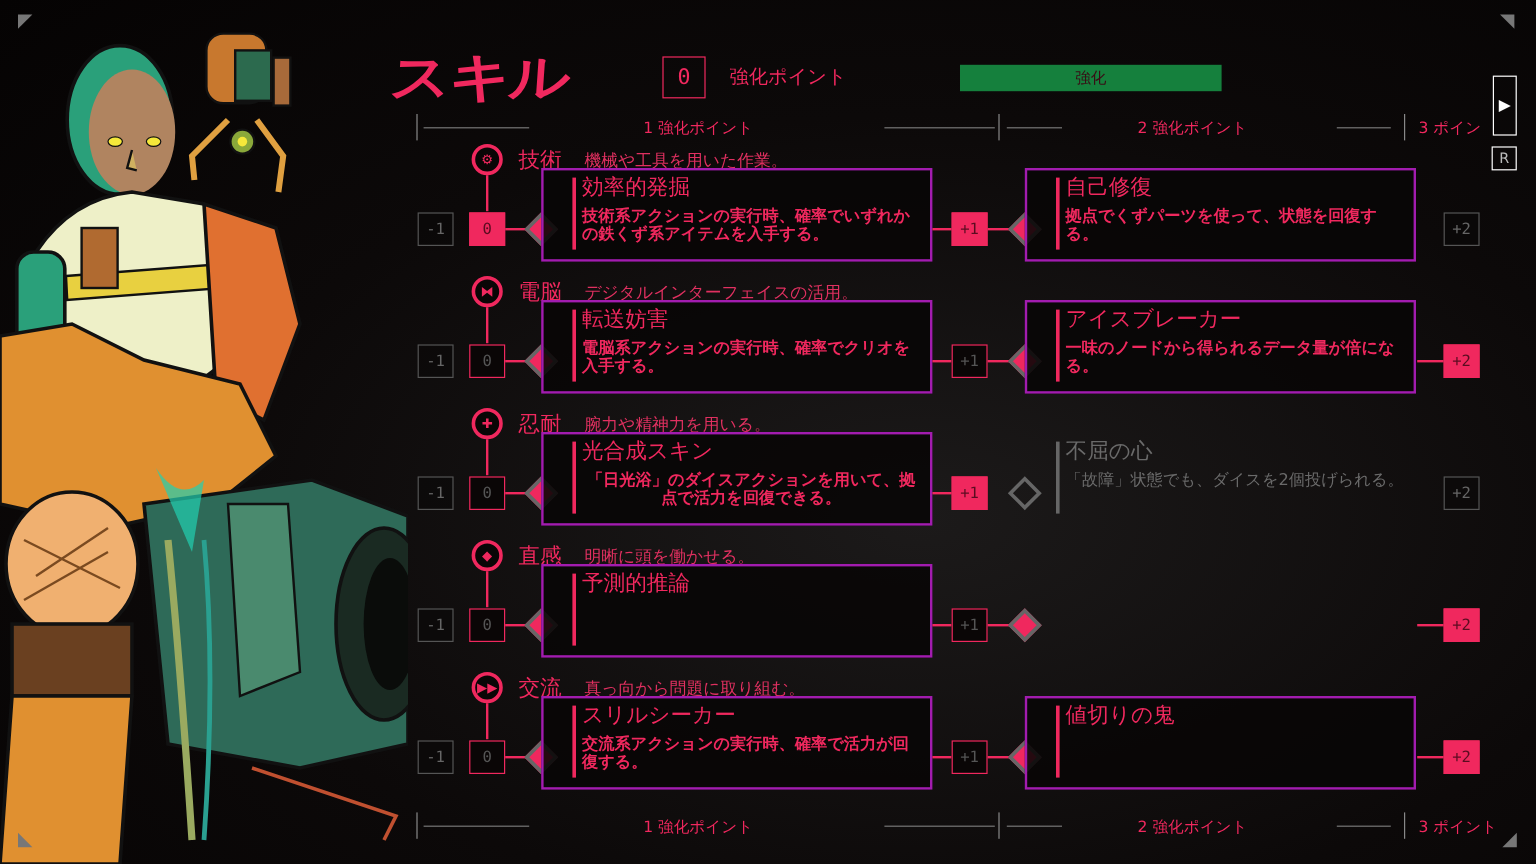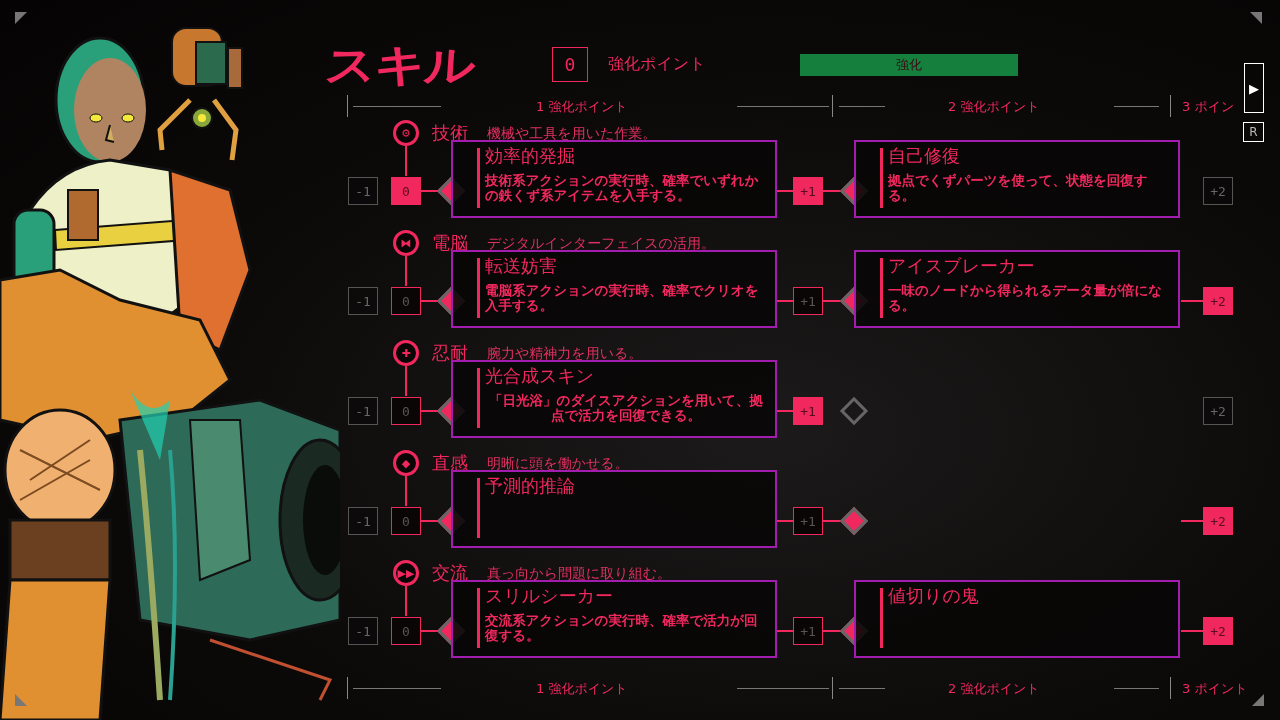--- a/index.html
+++ b/index.html
@@ -203,20 +203,25 @@
       <div class="bar"></div>
       <div class="name">光合成スキン</div>
       <div class="desc">「日光浴」のダイスアクションを用いて、拠点で活力を回復できる。</div>
     </div>
 
     <div class="conn" style="left:777px;top:70px;width:16px;"></div>
     <div class="lvl on" style="left:793px;top:57px;">+1</div>
 
     <div class="diamond empty" style="left:844px;top:61px;"></div>
 
+    <div class="card locked" style="left:854px;">
+      <div class="bar"></div>
+      <div class="name">不屈の心</div>
+      <div class="desc">「故障」状態でも、ダイスを2個投げられる。</div>
+    </div>
 
     <div class="lvl off" style="left:1203px;top:57px;">+2</div>
   </div>
     <div class="row" style="top: 450px;">
     <div class="cat-icon">◆</div>
     <div class="cat-stem"></div>
     <div class="cat-name">直感</div>
     <div class="cat-desc">明晰に頭を働かせる。</div>
 
     <div class="lvl off" style="left:348px;top:57px;">-1</div>

